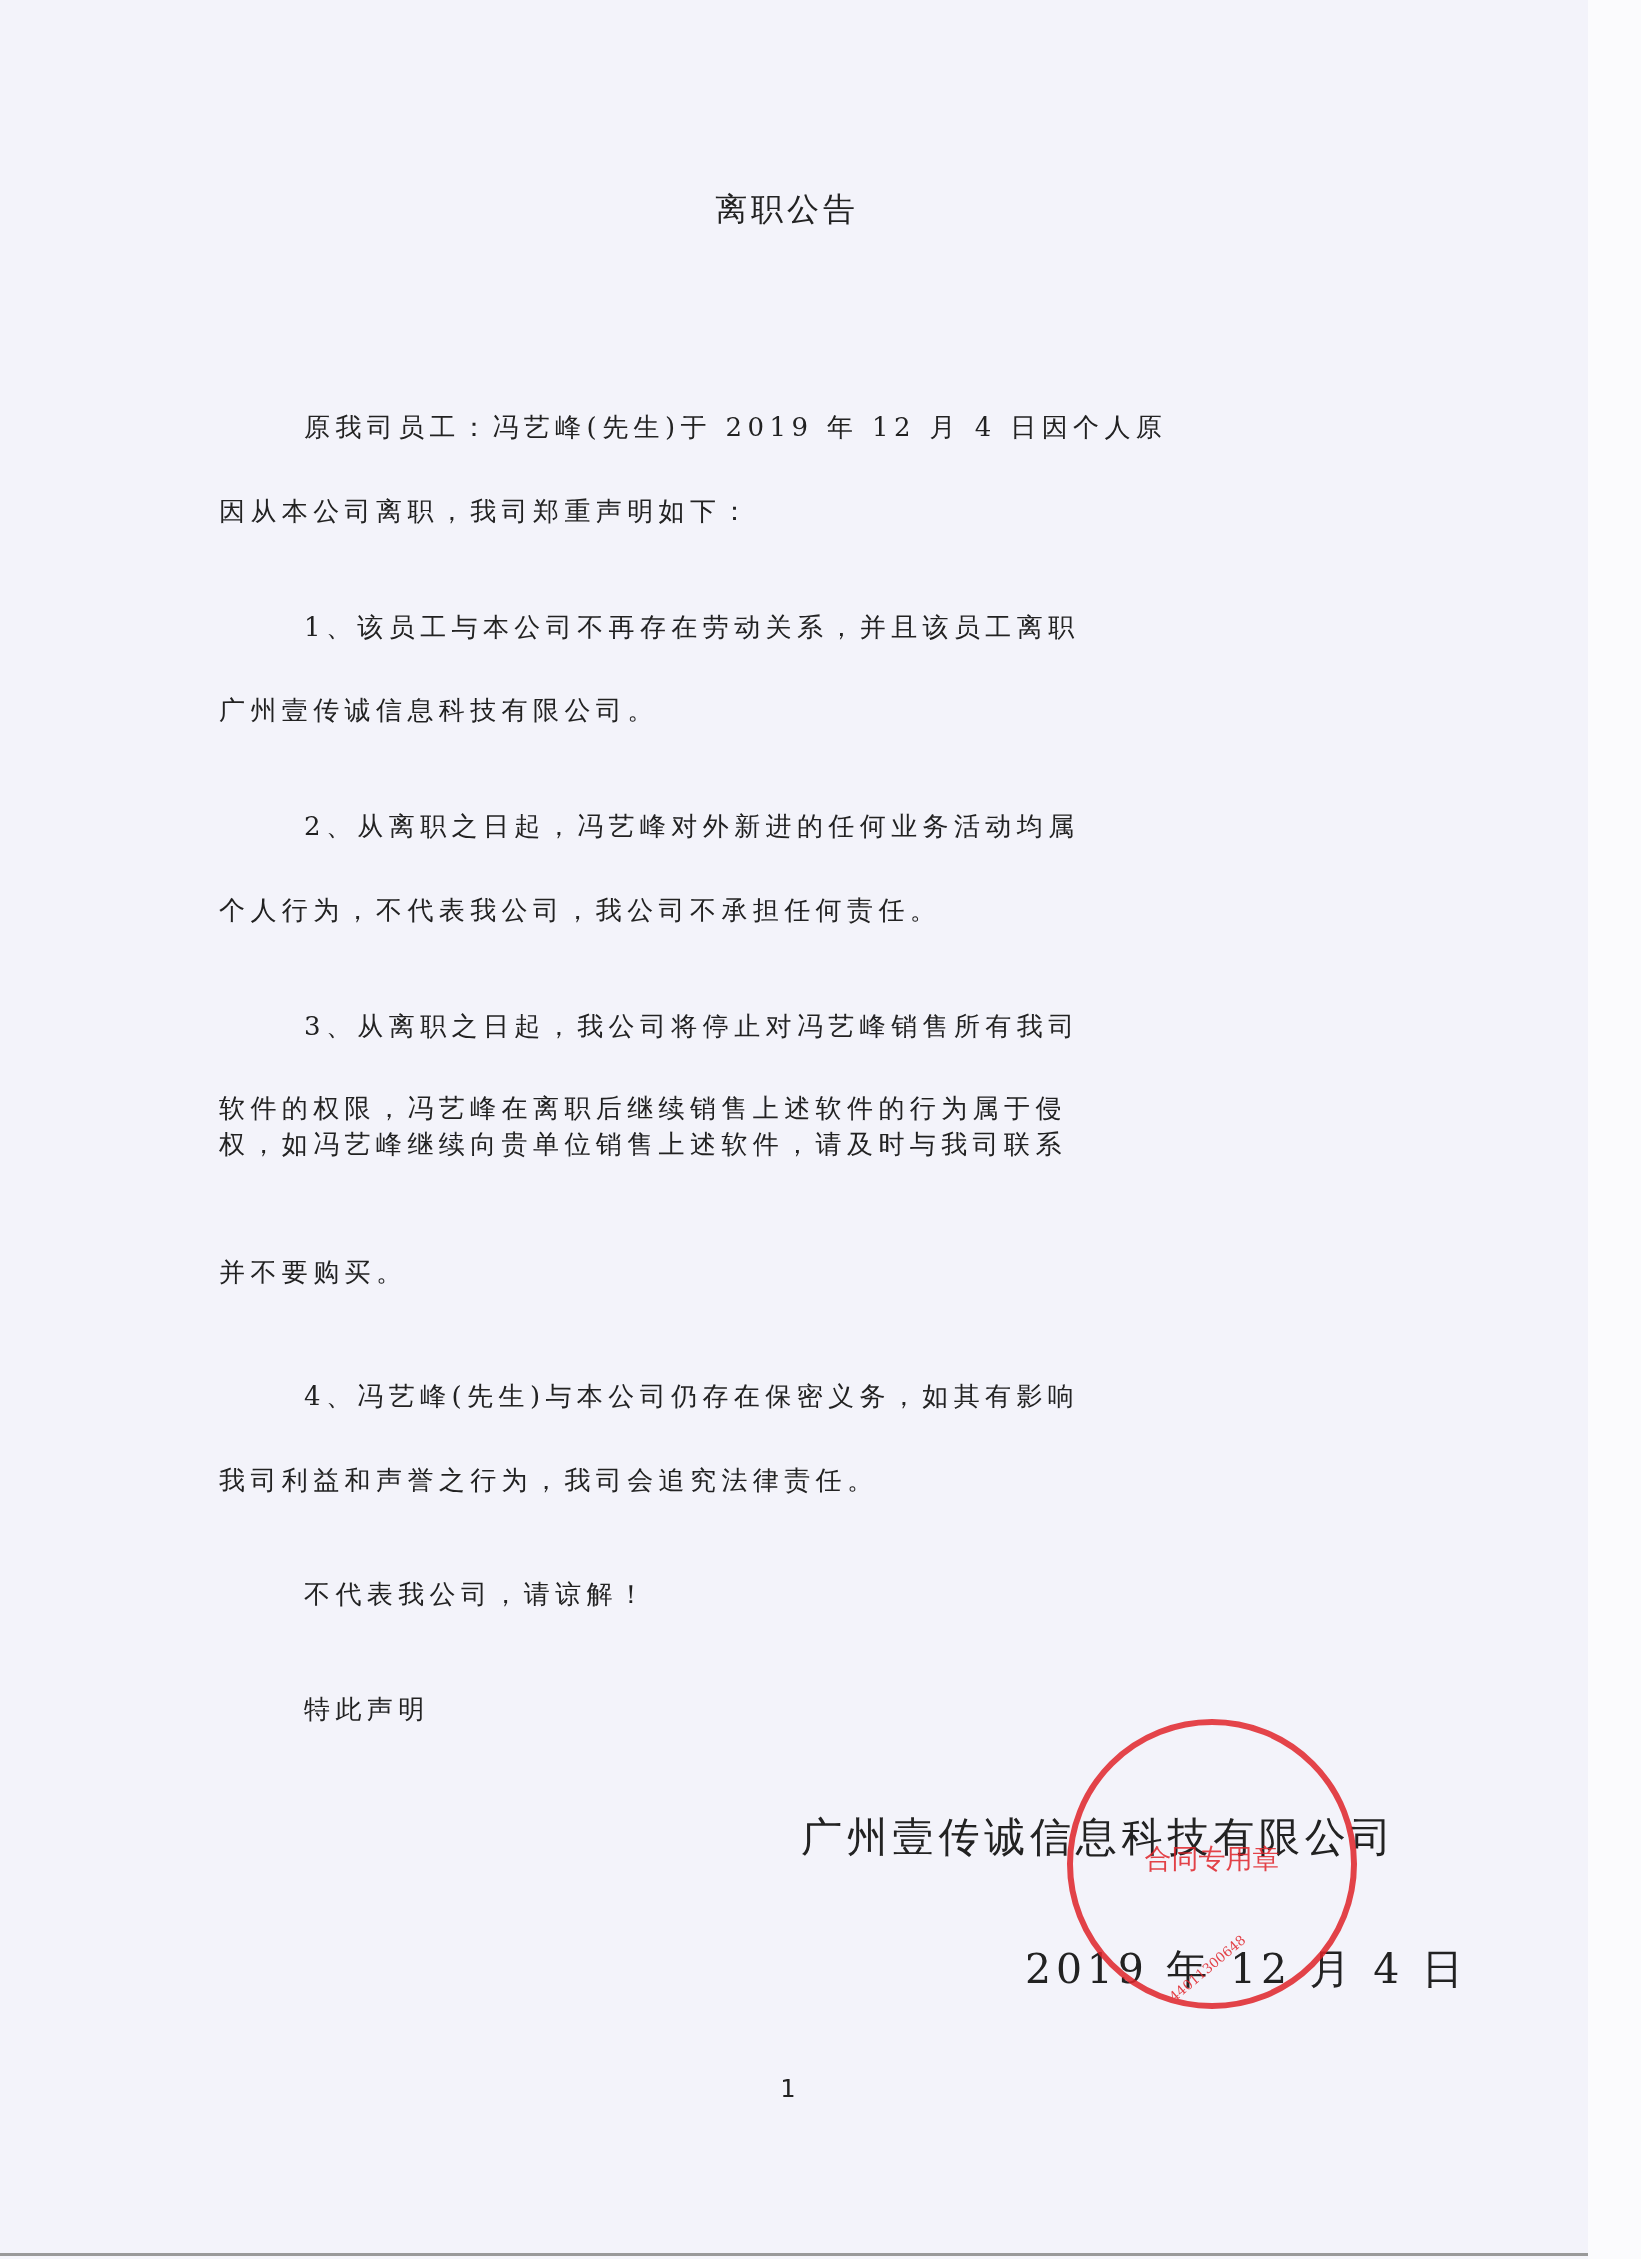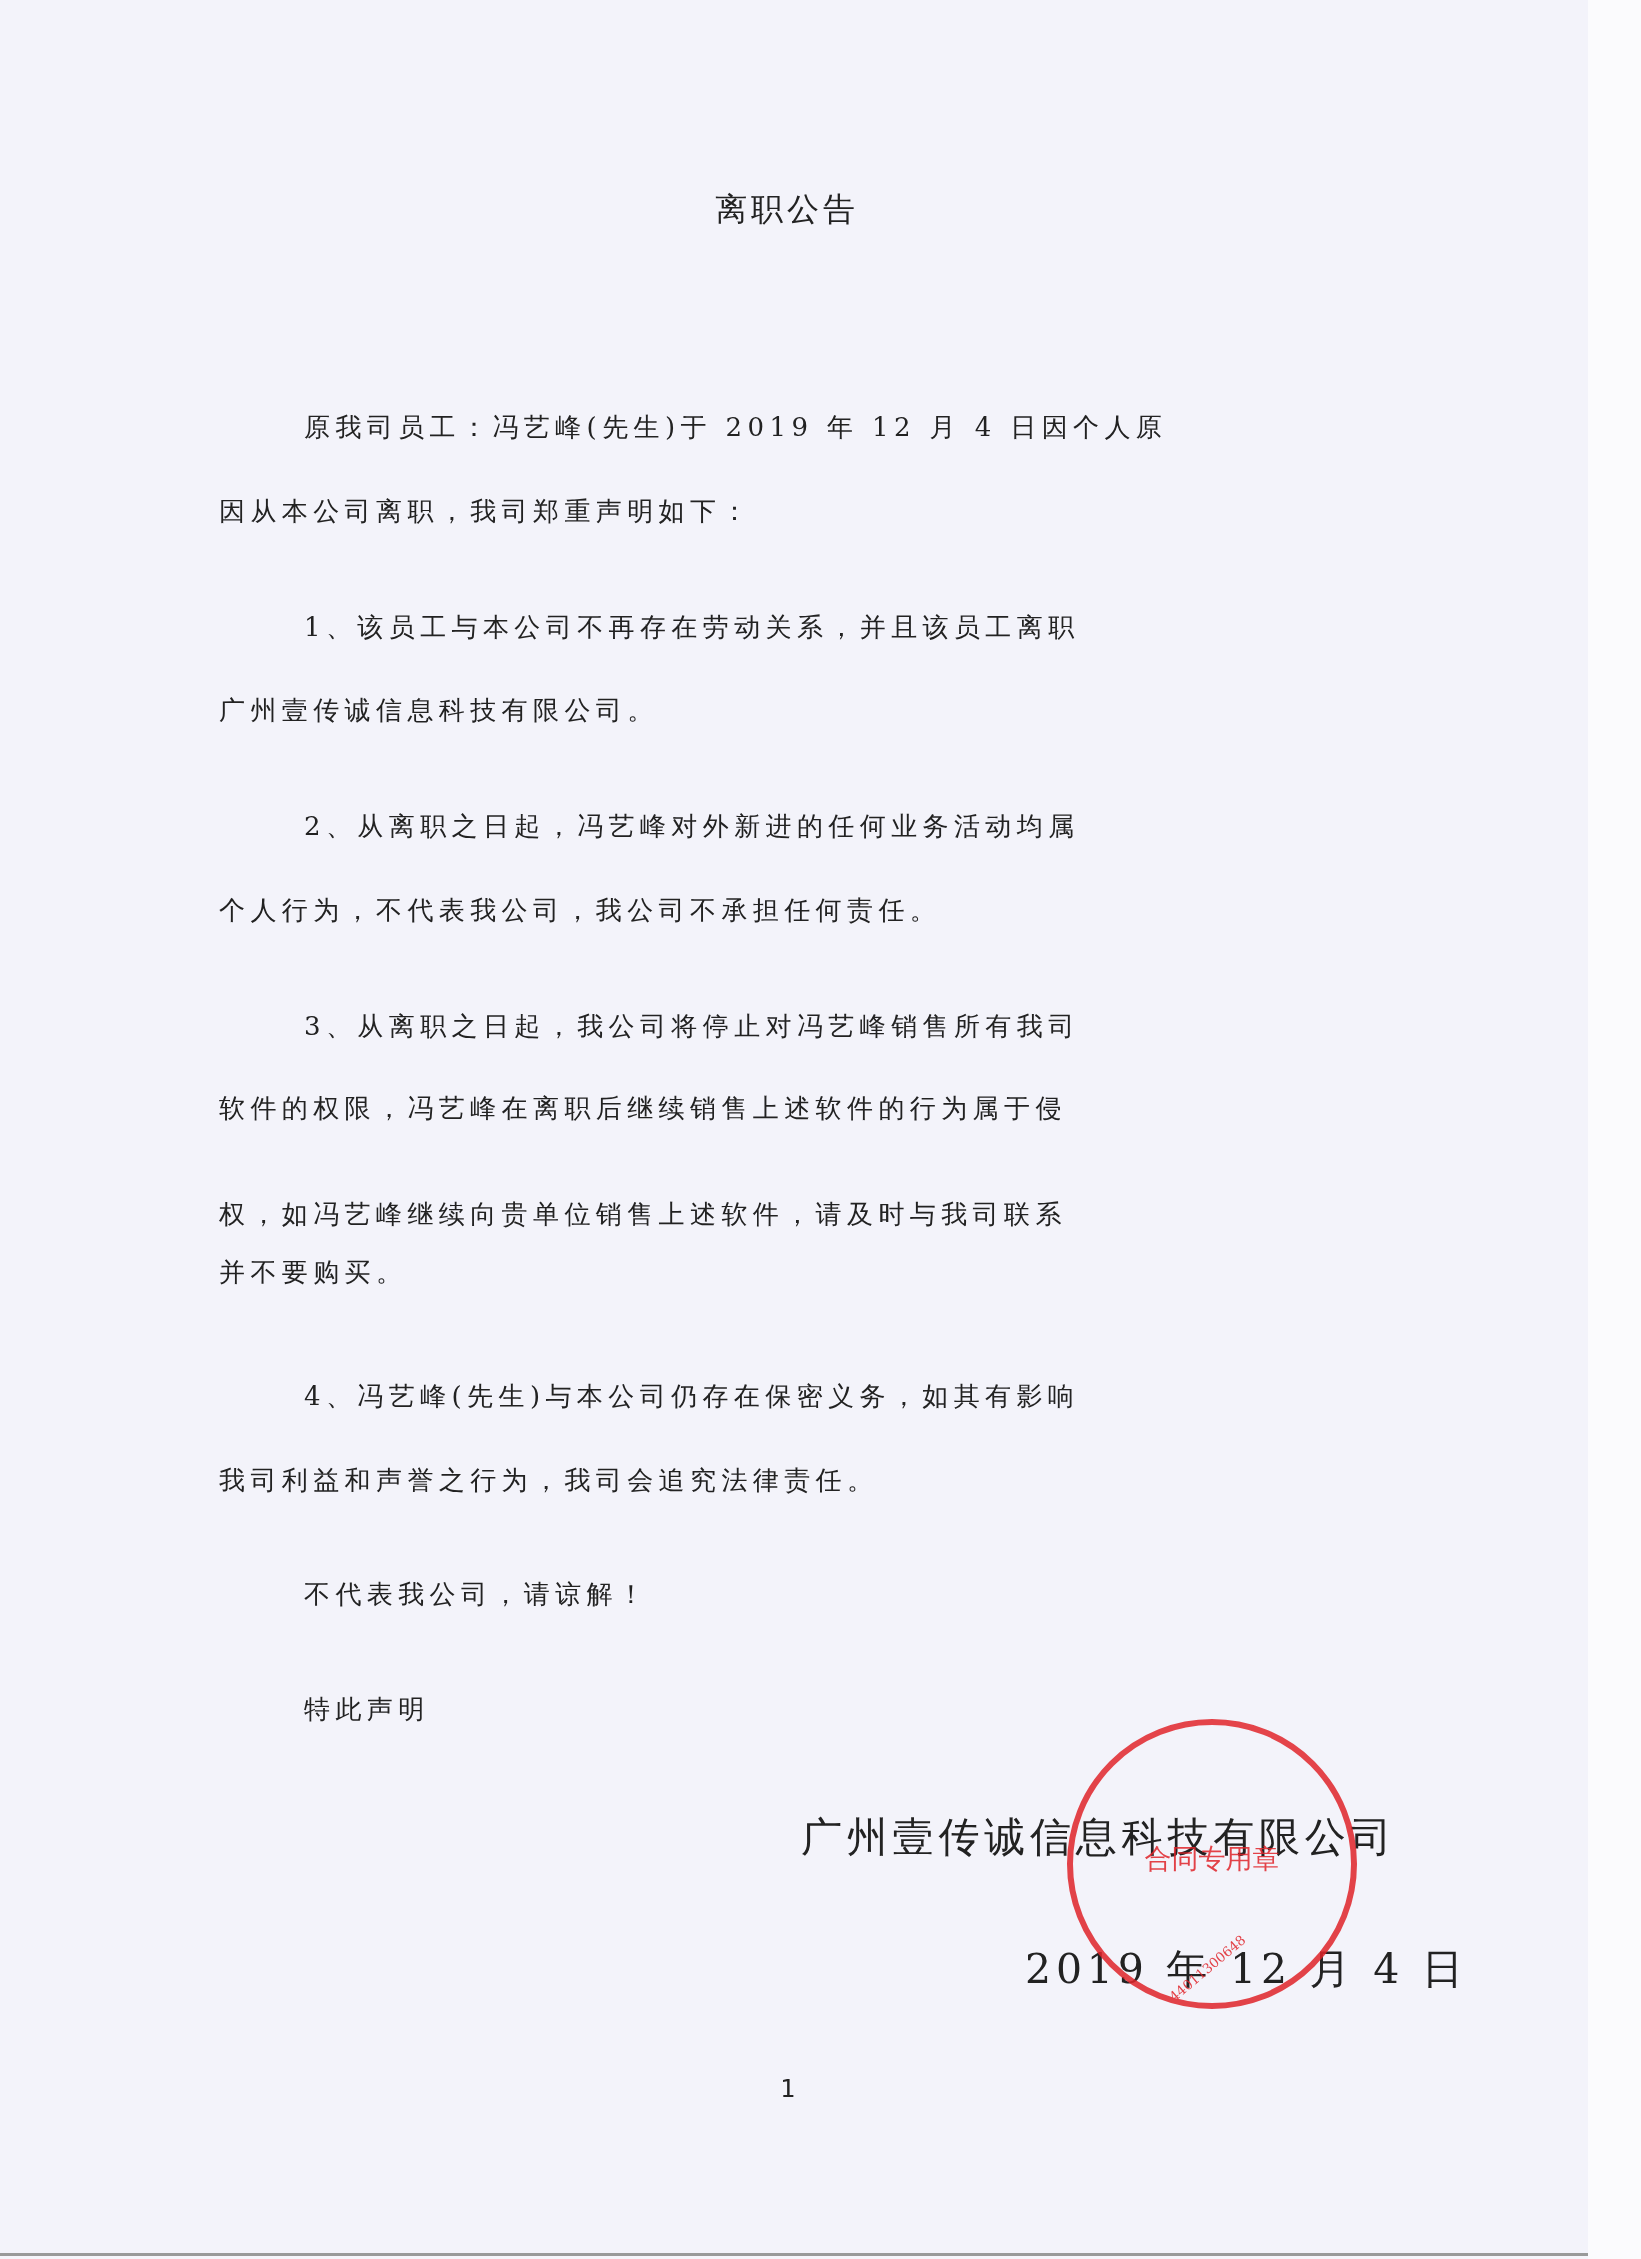--- a/index.html
+++ b/index.html
@@ -31,21 +31,21 @@
 <div class="line" style="top:494px">因从本公司离职，我司郑重声明如下：</div>
 
 <div class="line indent" style="top:610px">1、该员工与本公司不再存在劳动关系，并且该员工离职</div>
 <div class="line" style="top:693px">广州壹传诚信息科技有限公司。</div>
 
 <div class="line indent" style="top:809px">2、从离职之日起，冯艺峰对外新进的任何业务活动均属</div>
 <div class="line" style="top:893px">个人行为，不代表我公司，我公司不承担任何责任。</div>
 
 <div class="line indent" style="top:1009px">3、从离职之日起，我公司将停止对冯艺峰销售所有我司</div>
 <div class="line" style="top:1091px">软件的权限，冯艺峰在离职后继续销售上述软件的行为属于侵</div>
-<div class="line" style="top:1197px">权，如冯艺峰继续向贵单位销售上述软件，请及时与我司联系</div>
+<div class="line" style="top:1127px">权，如冯艺峰继续向贵单位销售上述软件，请及时与我司联系</div>
 <div class="line" style="top:1255px">并不要购买。</div>
 
 <div class="line indent" style="top:1379px">4、冯艺峰(先生)与本公司仍存在保密义务，如其有影响</div>
 <div class="line" style="top:1463px">我司利益和声誉之行为，我司会追究法律责任。</div>
 
 <div class="line indent" style="top:1577px">不代表我公司，请谅解！</div>
 <div class="line indent" style="top:1692px">特此声明</div>
 
 <div class="sig" style="left:801px;top:1810px">广州壹传诚信息科技有限公司</div>
 <div class="sig" style="left:1025px;top:1942px">2019 年 12 月 4 日</div>

